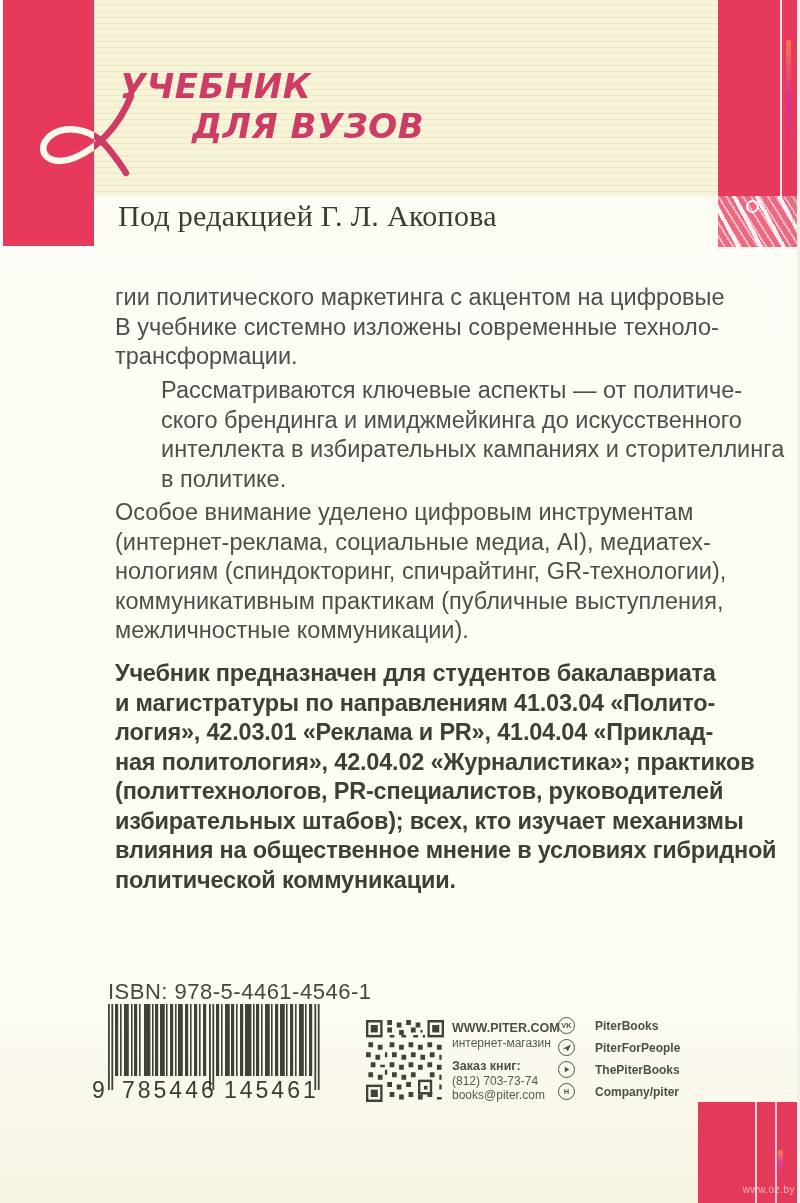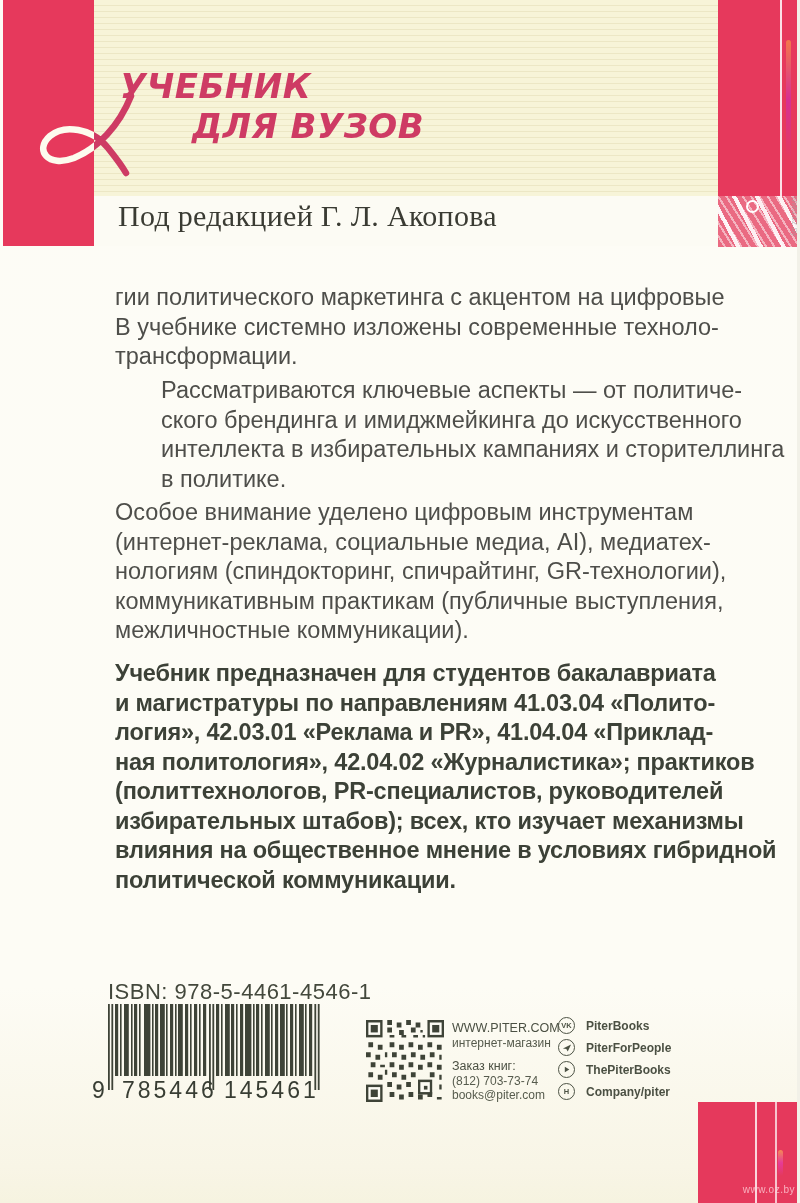--- a/index.html
+++ b/index.html
@@ -40,24 +40,24 @@
   
   .isbn{position:absolute;left:108px;top:979px;font-size:22px;color:#43483c;letter-spacing:.5px;white-space:nowrap;}
   .barcode{position:absolute;left:108px;top:1004px;}
   .bdigit{position:absolute;top:1077px;font-size:23px;color:#383d33;white-space:nowrap;}
   .bd-1{left:92px;} .bd-2{left:122px;letter-spacing:3px;} .bd-3{left:224px;letter-spacing:3px;}
   .publisher{position:absolute;left:366px;top:982px;display:flex;align-items:center;gap:6px;}
   .publisher .pname{font-size:26px;font-weight:800;color:#4a4f41;letter-spacing:1px;font-family:"DejaVu Sans",sans-serif;}
   .publisher .reg{font-size:10px;color:#4a4f41;align-self:flex-start;margin-top:2px;}
   .qr{position:absolute;left:366px;top:1020px;}
   .contacts{position:absolute;left:452px;top:1021px;width:120px;color:#565b4d;font-size:12px;line-height:14.5px;}
-  .contacts .b{font-weight:400;color:#4b5043;font-size:12.5px;}
+  .contacts .b{font-weight:700;color:#4b5043;font-size:12.5px;}
   .contacts .gap{height:9px;}
   .social{position:absolute;left:558px;top:1017px;}
-  .soc-row{display:flex;align-items:center;gap:11px;height:17px;margin-bottom:5px;}
+  .soc-row{display:flex;align-items:center;gap:20px;height:17px;margin-bottom:5px;}
   .soc-ic{width:17px;height:17px;border:1.6px solid #4c5244;border-radius:50%;box-sizing:border-box;
       display:flex;align-items:center;justify-content:center;color:#4c5244;flex:0 0 auto;}
   .soc-ic span{font-size:7.5px;font-weight:800;line-height:1;}
   .soc-lbl{font-size:12px;font-weight:800;color:#4b5043;white-space:nowrap;}
   
   .pink-block{position:absolute;left:698px;top:1102px;width:102px;height:101px;background:#e5395c;}
   .pink-block .l1{position:absolute;left:57px;top:0;width:1.5px;height:101px;background:rgba(255,255,255,.8);}
   .pink-block .l2{position:absolute;left:77px;top:0;width:1.5px;height:101px;background:rgba(255,255,255,.7);}
   .pink-block .glint{position:absolute;left:80px;top:48px;width:5px;height:26px;border-radius:3px;
       background:linear-gradient(180deg,rgba(255,190,80,.6),rgba(230,60,200,.55),rgba(255,255,255,0));}

